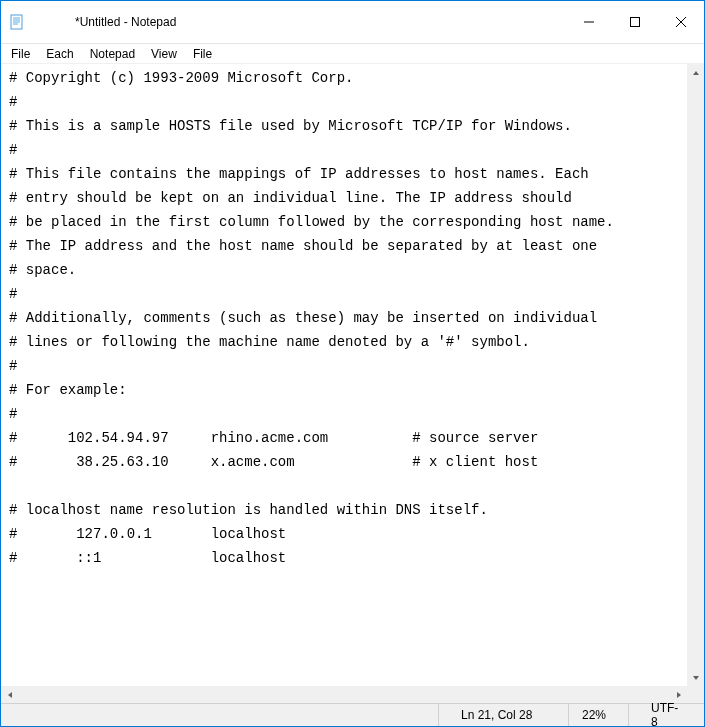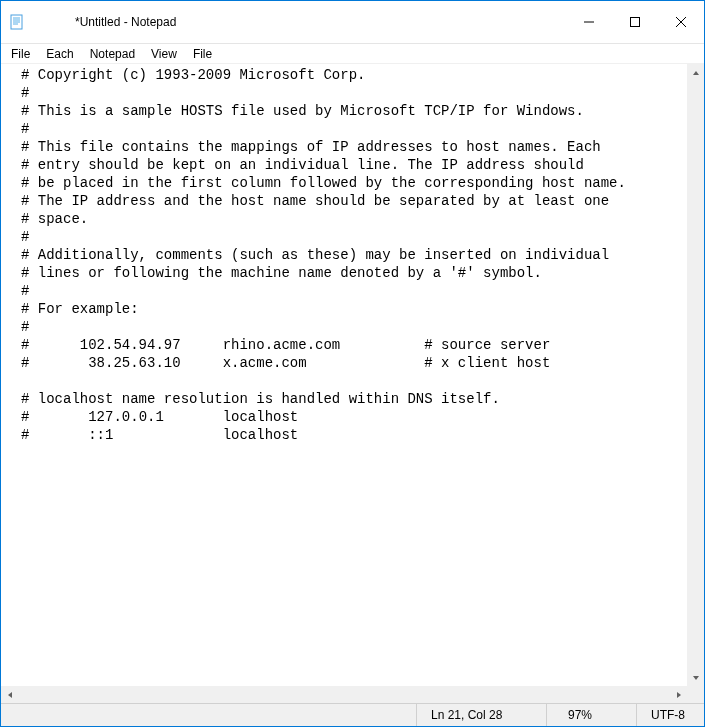--- a/index.html
+++ b/index.html
@@ -67,22 +67,22 @@
       flex: 1;
       position: relative;
       overflow: hidden;
       display: flex;
       flex-direction: column;
     }
     .editor {
       flex: 1;
       font-family: Consolas, "Courier New", monospace;
       font-size: 14px;
-      line-height: 18px;
-      padding: 2px 20px;
+      line-height: 24px;
+      padding: 2px 8px;
       white-space: pre;
       overflow: hidden;
       color: #000;
     }
     .scrollbar-vertical {
       position: absolute;
       right: 0;
       top: 0;
       bottom: 17px;
       width: 17px;
@@ -125,33 +125,33 @@
     }
     .statusbar {
       height: 23px;
       background: #f0f0f0;
       border-top: 1px solid #d0d0d0;
       display: flex;
       align-items: center;
       font-size: 12px;
     }
     .status-cell {
-      padding: 0 14px;
+      padding: 0 22px;
       height: 100%;
       display: flex;
       align-items: center;
       border-left: 1px solid #d0d0d0;
     }
     .status-spacer {
       flex: 1;
     }
     .status-pos { width: 130px; }
     .status-zoom { width: 60px; text-align: right; justify-content: flex-end;}
     .status-eol { width: 120px; }
-    .status-enc { width: 68px; margin-left: 30px; }
+    .status-enc { width: 76px; }
   </style>
 </head>
 <body>
 
 <div class="titlebar">
   <span class="titlebar-icon">
     <svg width="16" height="16" viewBox="0 0 16 16">
       <rect x="2" y="1" width="11" height="14" fill="#fff" stroke="#4aa0e0" stroke-width="1"></rect>
       <line x1="4" y1="4" x2="11" y2="4" stroke="#5ab0e8" stroke-width="1"></line>
       <line x1="4" y1="6" x2="11" y2="6" stroke="#5ab0e8" stroke-width="1"></line>
@@ -235,15 +235,15 @@
           <polygon points="2,1 6,4 2,7" fill="#606060"></polygon>
         </svg>
     </div>
   </div>
   <div class="scroll-corner"></div>
 </div>
 
 <div class="statusbar">
   <div class="status-spacer"></div>
   <div class="status-cell status-pos">Ln 21, Col 28</div>
-  <div class="status-cell status-zoom">97%</div>
+  <div class="status-cell status-zoom">22%</div>
   <div class="status-cell status-enc">UTF-8</div>
 </div>
 
 </body></html>

